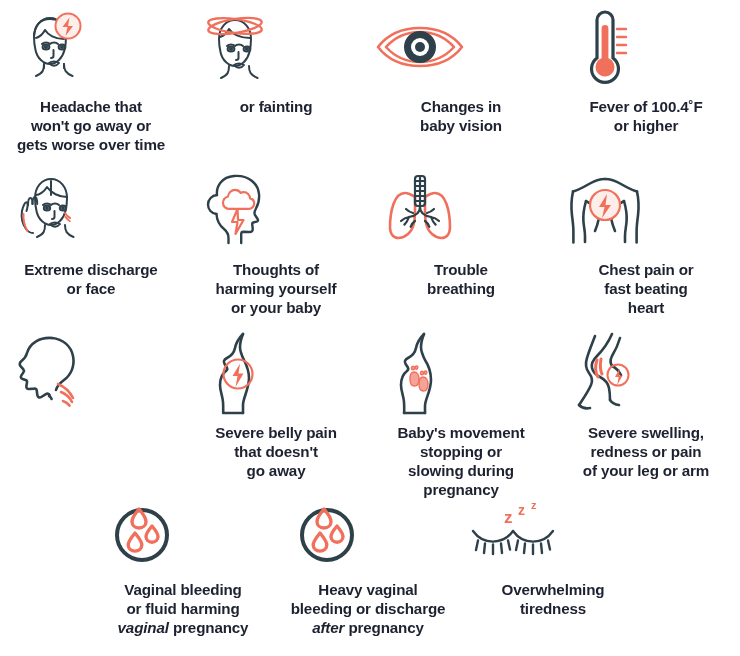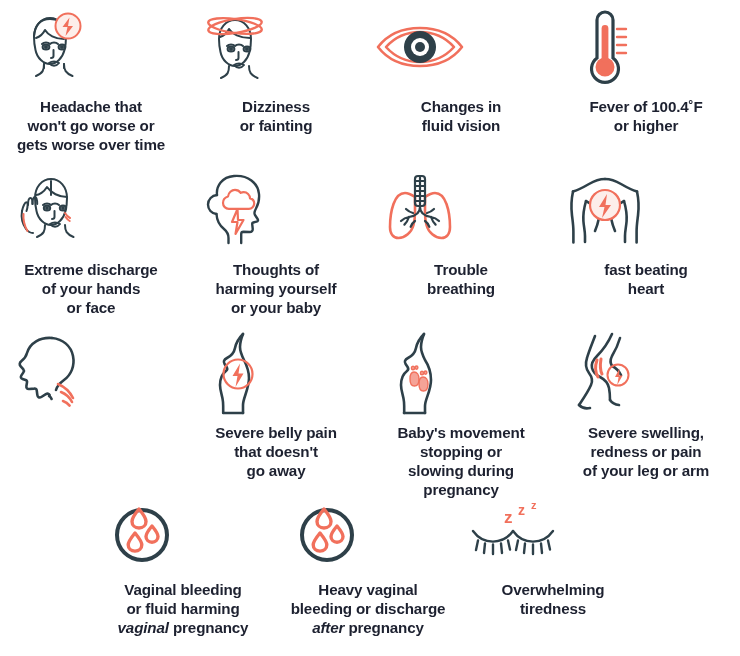--- a/index.html
+++ b/index.html
@@ -78,21 +78,21 @@
             <path d="M45 59c1.5-1 3-1.4 5-1.4s3.5.4 5 1.4c-1.5 2-3 2.7-5 2.7s-3.5-.7-5-2.7z"></path>
             <path d="M40 60c0 6-1 9-8 12M60 60c0 6 1.5 9 8.5 12"></path>
             <path d="M40 60v4M60 60v4"></path>
           </g>
           <circle cx="64" cy="22" r="12.5" fill="#fdeeea" stroke="#f1705c" stroke-width="2"></circle>
           <path d="M65.5 13.5 58.5 23h5l-2 9 7.5-10h-5z" fill="#f1705c"></path>
         </svg>
       </div>
       <div class="caption">
         <div>Headache that</div>
-        <div>won't go worse or</div>
+        <div>won't go away or</div>
         <div>gets worse over time</div>
       </div>
     </div>
 
     <div class="cell">
       <div class="icon-box">
         <svg width="92" height="86" viewBox="0 0 92 86">
           <g fill="none" stroke="#2e4049" stroke-width="2" stroke-linecap="round" stroke-linejoin="round">
             <path d="M30 35c0-11 7-19 16-19s16 8 16 19c0 4-.5 9-1.5 13-2 8-8 14-14.5 14S33 56 31.5 48C30.6 44 30 39 30 35z"></path>
             <path d="M31 33c3-1 7-4 9-8 3 5 11 9 21 9"></path>
@@ -105,40 +105,39 @@
             <path d="M45 61c1.5-1 3-1.4 5-1.4s3.5.4 5 1.4c-1.5 2-3 2.7-5 2.7s-3.5-.7-5-2.7z"></path>
             <path d="M40 62c0 6-1 9-8 12M60 62c0 6 1.5 9 8.5 12"></path>
           </g>
           <g fill="none" stroke="#f1705c" stroke-width="2.4" stroke-linecap="round">
             <ellipse cx="46" cy="22" rx="27" ry="7" transform="rotate(8 46 22)"></ellipse>
             <ellipse cx="46" cy="22" rx="27" ry="7" transform="rotate(-9 46 22)"></ellipse>
           </g>
         </svg>
       </div>
       <div class="caption">
-        <div>Dizziness</div>
         <div>or fainting</div>
       </div>
     </div>
 
     <div class="cell">
       <div class="icon-box">
         <svg width="100" height="62" viewBox="0 0 100 62">
           <g fill="none" stroke="#f1705c" stroke-width="2.6" stroke-linecap="round" stroke-linejoin="round">
             <path d="M8 31c10-13 24-19 42-19s32 6 42 19c-10 13-24 19-42 19S18 44 8 31z"></path>
             <path d="M16 31c9-10 20-15 34-15s25 5 34 15c-9 10-20 15-34 15S25 41 16 31z"></path>
           </g>
           <circle cx="50" cy="31" r="16" fill="#2e4049"></circle>
           <circle cx="50" cy="31" r="9" fill="#ffffff"></circle>
           <circle cx="50" cy="31" r="5" fill="#2e4049"></circle>
         </svg>
       </div>
       <div class="caption">
         <div>Changes in</div>
-        <div>fluid vision</div>
+        <div>baby vision</div>
       </div>
     </div>
 
     <div class="cell">
       <div class="icon-box">
         <svg width="76" height="86" viewBox="0 0 76 86">
           <path d="M30 16a8 8 0 0 1 16 0v38a13.5 13.5 0 1 1-16 0z" fill="none" stroke="#2e4049" stroke-width="3.2"></path>
           <circle cx="38" cy="63" r="9.5" fill="#f1705c"></circle>
           <rect x="34.6" y="21" width="6.8" height="38" rx="3.4" fill="#f1705c"></rect>
           <g stroke="#f1705c" stroke-width="2.4" stroke-linecap="round">
@@ -181,21 +180,20 @@
           </g>
           <g fill="none" stroke="#f1705c" stroke-width="2" stroke-linecap="round">
             <path d="M21.5 47c-.5 6 1 12 4 17"></path>
             <path d="M63 46c1.5 2.5 3 4 5 5"></path>
             <path d="M63.5 50c1.3 1.8 2.6 3 4.2 4"></path>
           </g>
         </svg>
       </div>
       <div class="caption">
         <div>Extreme discharge</div>
-        <div>of your hands</div>
         <div>or face</div>
       </div>
     </div>
 
     <div class="cell">
       <div class="icon-box">
         <svg width="96" height="86" viewBox="0 0 96 86">
           <g fill="none" stroke="#2e4049" stroke-width="2.4" stroke-linecap="round" stroke-linejoin="round">
             <path d="M30 28c-1-9 5-18 17-19 14-1.2 24 7 25 18 .6 6.5-1 11-3 14.5-1.6 2.8-2 5-1 6.5l2.6 4c.8 1.2.4 2.4-1 2.7l-3.3.8c-.8.2-1.2.8-1.1 1.6l.5 4.6c.2 2-1 3.3-3 3.3l-6.2-.2c-1.5 0-2.3.7-2.3 2.2V76"></path>
             <path d="M30 28c-5 .5-9 4.4-9 9.6 0 5 3.6 9 8.4 9.4"></path>
@@ -249,20 +247,21 @@
             <path d="M68 34c2 7 3 14 2.6 20-.4 5.5-1.6 10-1.6 15v6"></path>
             <path d="M30 34c4 3 9 4.6 14 5M68 34c-4 3-9 4.6-14 5"></path>
             <path d="M44 39c0 9-2 18-5 25"></path>
             <path d="M54 39c0 9 2 18 5 25"></path>
           </g>
           <circle cx="49" cy="38" r="15" fill="#fdeeea" stroke="#f1705c" stroke-width="2.2"></circle>
           <path d="M51 27 43 40h5.5l-2.5 11 9-13h-5.5z" fill="#f1705c"></path>
         </svg>
       </div>
       <div class="caption">
+        <div>Chest pain or</div>
         <div>fast beating</div>
         <div>heart</div>
       </div>
     </div>
 
   </div>
 
   <div class="row row-3">
 
     <div class="cell">

